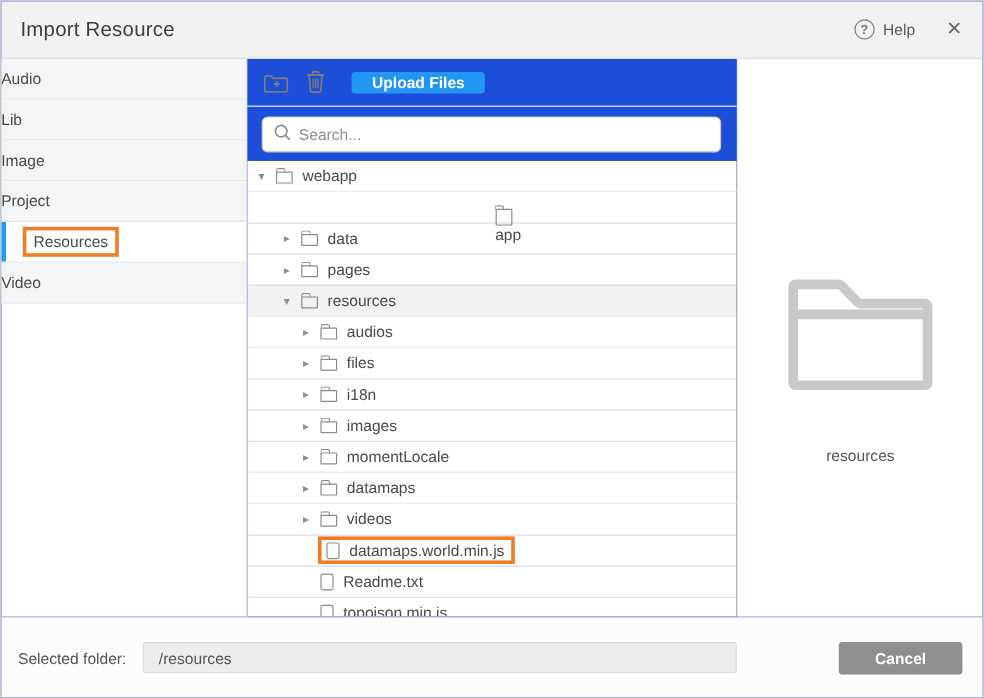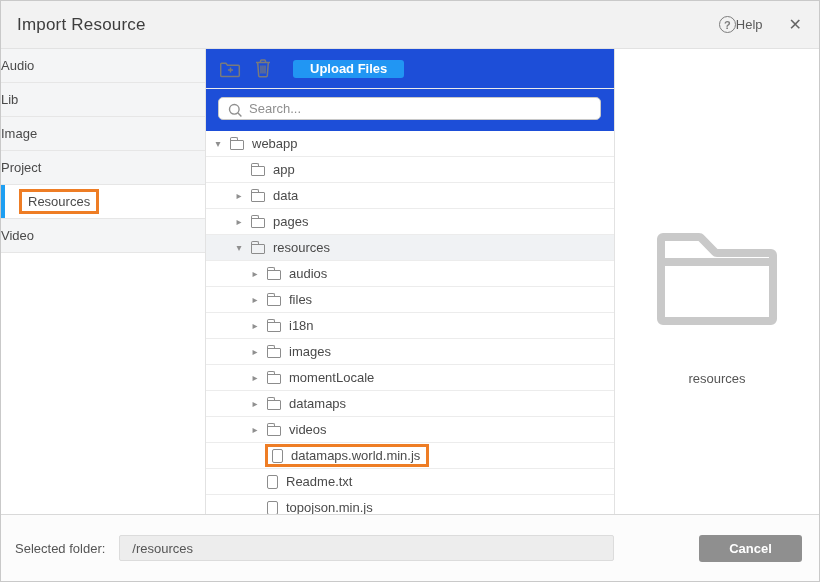--- a/index.html
+++ b/index.html
@@ -6,21 +6,21 @@
   html,body { background:#fff; }
   body { font-family: "Liberation Sans", sans-serif; width:820px; height:582px; overflow:hidden; }
 
   .window { width:820px; height:582px; border:1px solid #c9c9c9; background:#1d4ed8; display:flex; flex-direction:column; overflow:hidden; }
 
   
   .header { height:48px; flex:0 0 48px; background:#f2f2f2; border-bottom:1px solid #e2e2e2; display:flex; align-items:center; padding:0 17px 0 16px; }
   .title { font-size:17px; color:#3d3d3d; font-weight:500; letter-spacing:.2px; }
   .header-right { margin-left:auto; display:flex; align-items:center; }
   .help-icon { width:17px; height:17px; border:1.4px solid #7d7d7d; border-radius:50%; color:#7d7d7d; font-size:11px; font-weight:bold; display:flex; align-items:center; justify-content:center; cursor:pointer; }
-  .help-label { font-size:13px; color:#5a5a5a; cursor:pointer; }
+  .help-label { font-size:13px; color:#5a5a5a; margin-left:7px; cursor:pointer; }
   .close-x { font-size:16px; color:#666; margin-left:26px; cursor:pointer; line-height:1; }
 
   
   .body { flex:1 1 auto; display:flex; overflow:hidden; }
 
   
   .sidebar { width:205px; flex:0 0 205px; border-right:1px solid #e2e2e2; background:#fff; overflow:hidden; }
   .sb-item { height:34px; background:#f4f5f6; border-bottom:1px solid #e6e6e6; display:flex; align-items:center; font-size:13px; color:#4a4a4a; cursor:pointer; position:relative; }
   .sb-item.selected { background:#fff; padding-left:18px; }
   .sb-item.selected::before { content:""; position:absolute; left:0; top:0; bottom:0; width:4px; background:#1e9ff2; }
@@ -28,21 +28,21 @@
   
   .annotation { border:3px solid #ee7d25; display:inline-flex; align-items:center; padding:2px 6px; }
 
   
   .main { flex:1 1 auto; display:flex; flex-direction:column; overflow:hidden; border-right:1px solid #e2e2e2; }
   .toolbar { height:40px; flex:0 0 40px; display:flex; align-items:center; padding-left:13px; border-bottom:1px solid #ececec; }
   .tool-icon { width:22px; height:22px; display:flex; align-items:center; justify-content:center; cursor:pointer; margin-right:11px; }
   .upload-btn { margin-left:8px; background:#2196f3; color:#fff; font-size:13px; font-weight:bold; border:none; border-radius:3px; height:18px; padding:0 17px; cursor:pointer; font-family:"Liberation Sans",sans-serif; }
 
   .search-row { flex:0 0 42px; position:relative; padding:8px 13px 7px 12px; }
-  .search-input { width:100%; height:23px; border:1px solid #c8c8c8; border-radius:5px; padding:0 10px 0 30px; font-size:13px; color:#444; background:#fff; outline:none; font-family:"Liberation Sans",sans-serif; }
+  .search-input { width:100%; height:30px; border:1px solid #c8c8c8; border-radius:5px; padding:0 10px 0 30px; font-size:13px; color:#444; background:#fff; outline:none; font-family:"Liberation Sans",sans-serif; }
   .search-input::placeholder { color:#8f8f8f; }
   .search-icon { position:absolute; left:22px; top:14px; pointer-events:none; }
 
   
   .tree { flex:1 1 auto; overflow:hidden; }
   .tree-row { height:26px; display:flex; align-items:center; border-bottom:1px solid #ececec; font-size:13px; color:#4a4a4a; cursor:pointer; background:#fff; }
   .tree-row.selected { background:#f0f2f4; }
   .arrow { width:12px; margin-right:6px; font-size:10px; color:#8f8f8f; text-align:center; flex:0 0 12px; }
   .arrow.none { visibility:hidden; }
   .folder-ic { width:14px; height:10px; border:1.4px solid #8c8c8c; border-radius:1px; position:relative; margin-right:8px; flex:0 0 14px; margin-top:2px; }
@@ -127,21 +127,21 @@
         </span>
         <input class="search-input" type="text" placeholder="Search..." style="">
       </div>
 
       <div class="tree">
           <div class="tree-row" style="padding-left: 6px;">
             <span class="arrow">▾</span>
             <span class="folder-ic"></span>
             <span>webapp</span>
           </div>
-          <div class="tree-row" style="padding-left: 27px;">
+          <div class="tree-row" style="padding-left: 27px; flex-direction: column;">
             <span class="arrow none">▾</span>
             <span class="folder-ic"></span>
             <span>app</span>
           </div>
           <div class="tree-row" style="padding-left: 27px;">
             <span class="arrow">▸</span>
             <span class="folder-ic"></span>
             <span>data</span>
           </div>
           <div class="tree-row" style="padding-left: 27px;">

